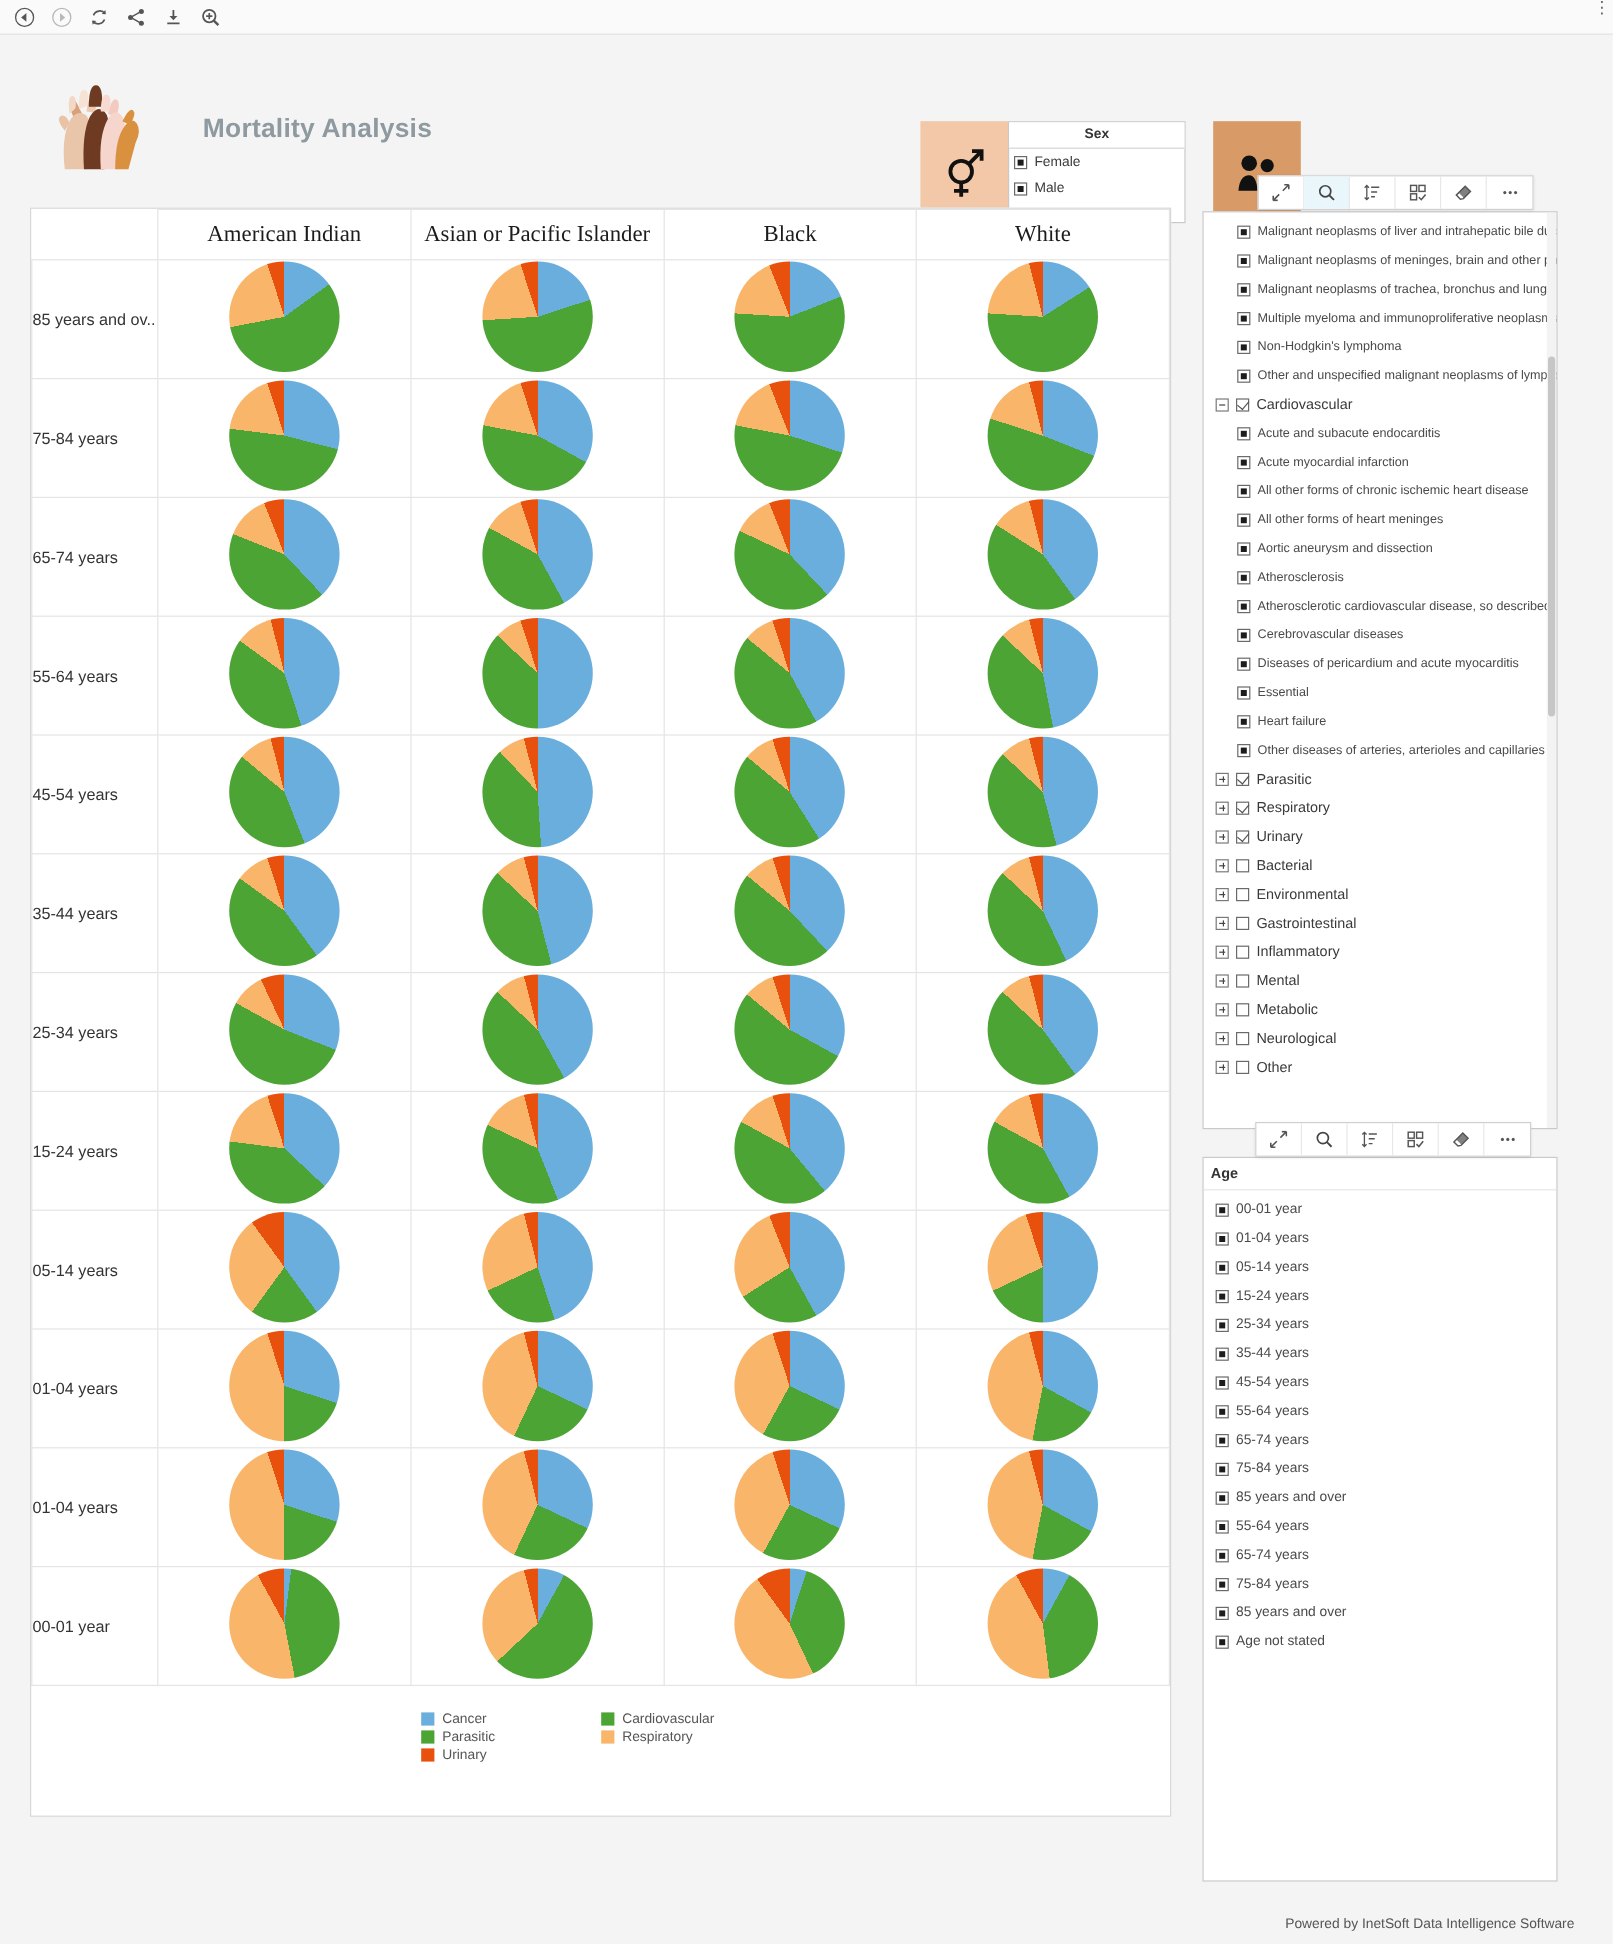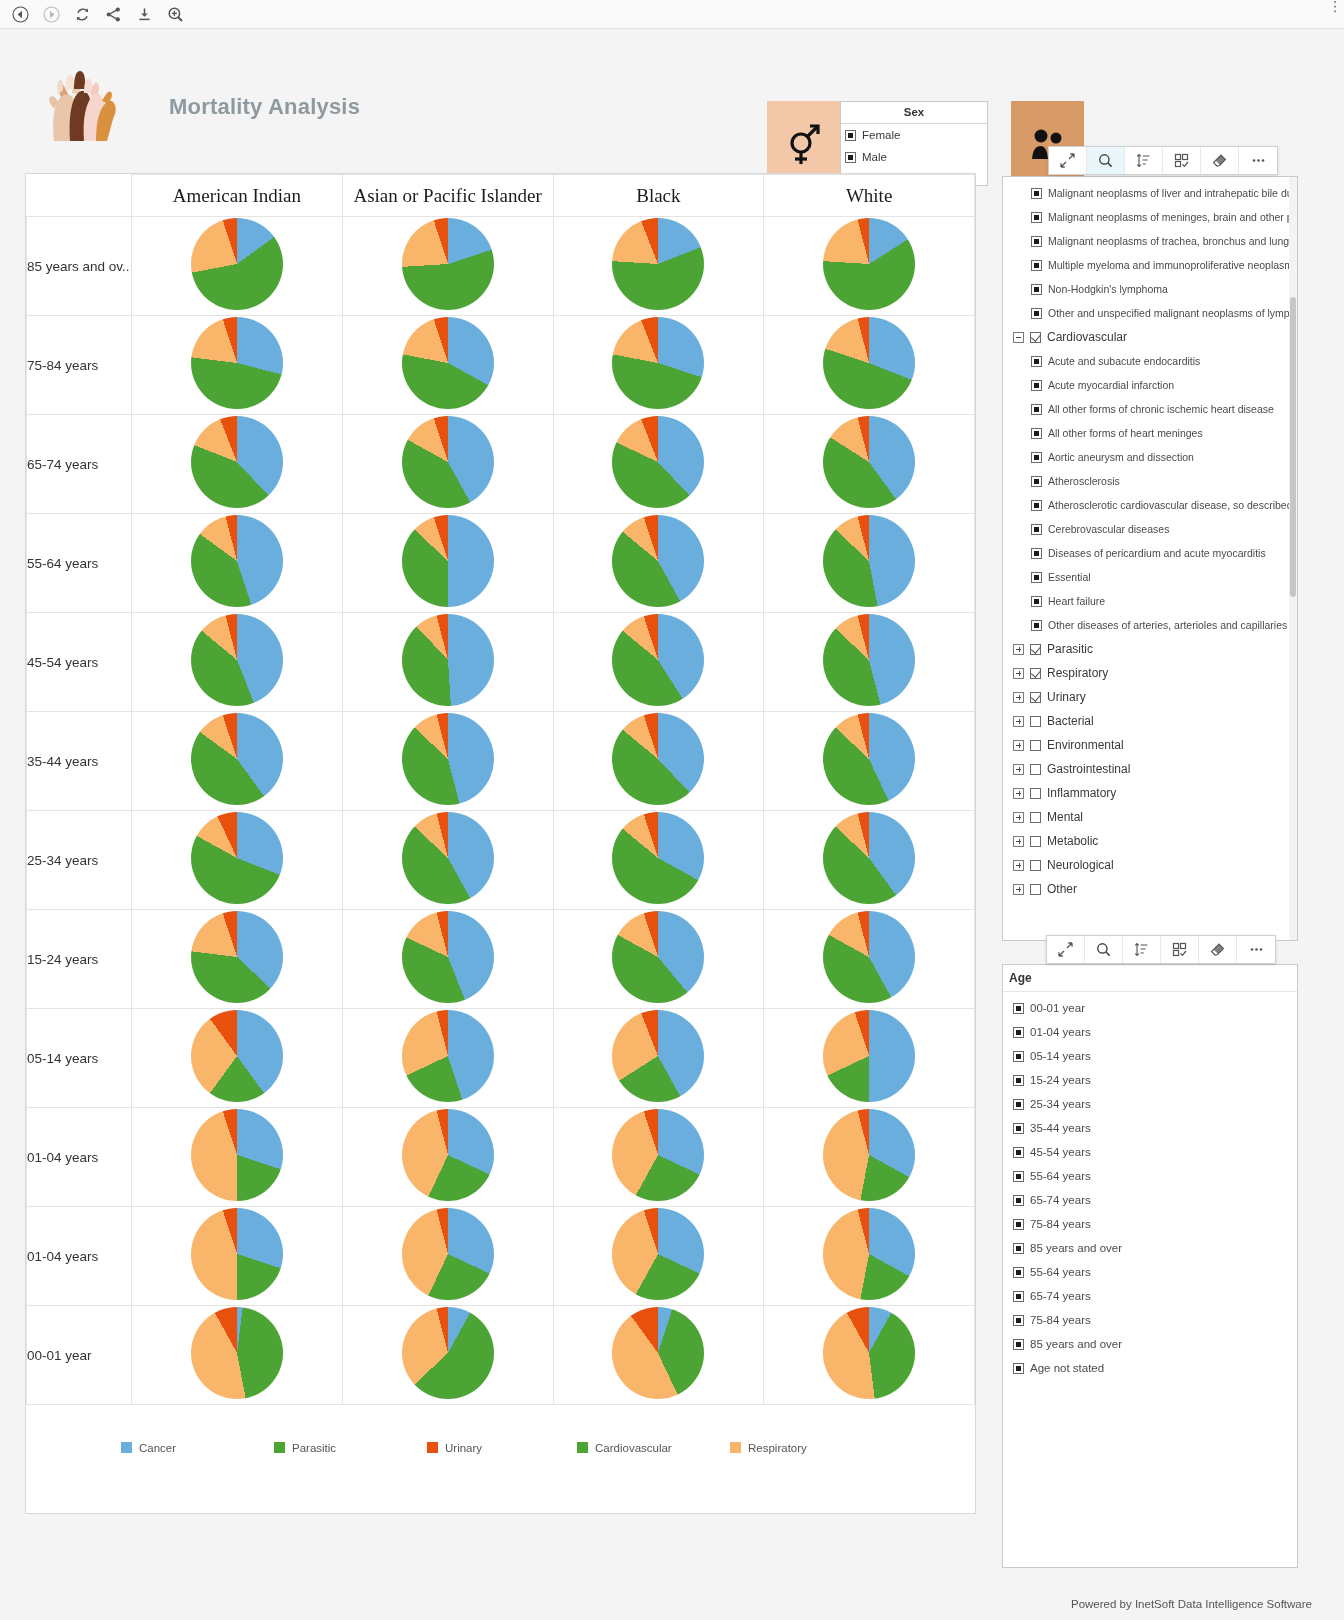--- a/index.html
+++ b/index.html
@@ -91,21 +91,21 @@
     font-size:13.5px; color:#333; font-family:"Liberation Sans", sans-serif;
   }
   td.piecell { height:99px; text-align:center; }
   .pie { width:92px; height:92px; border-radius:50%; display:inline-block; }
 
   
   #legend-row td { border-left:none; border-right:none; border-bottom:none; height:78px;}
   #legend {
     display:flex; justify-content:center; gap:0px; padding-top:8px;
   }
-  #legend .lgcol { display:flex; flex-direction:row; gap:3px; }
+  #legend .lgcol { display:flex; flex-direction:column; gap:3px; }
   #legend .lgitem { display:flex; align-items:center; gap:7px; font-size:11.5px; color:#555; width:150px;}
   #legend .swatch { width:11px; height:11px; flex:0 0 auto; }
 
   
   .sidepanel {
     position:absolute; background:#fff; border:1px solid #c9c9c9; overflow:hidden;
   }
   #cod-panel { left:1002px; top:176px; width:296px; height:765px; }
   #age-panel { left:1002px; top:964px; width:296px; height:604px; }
   .sp-title {

